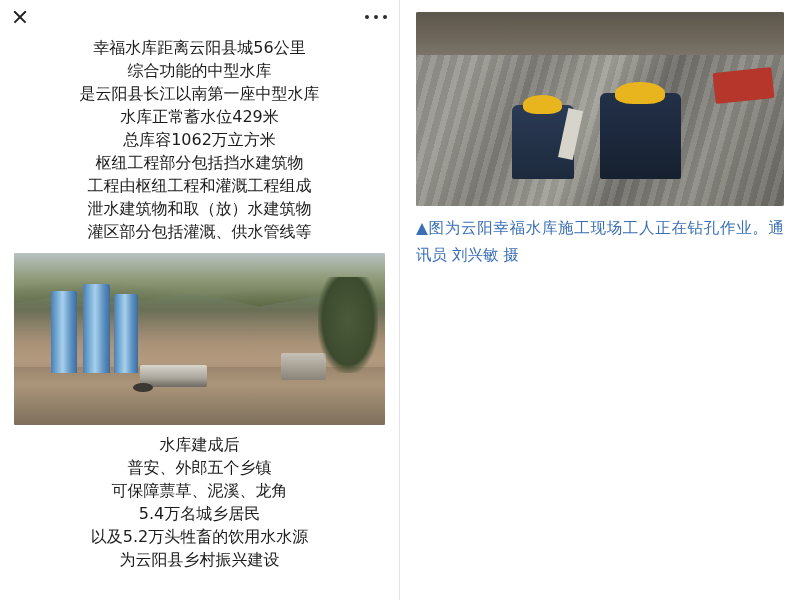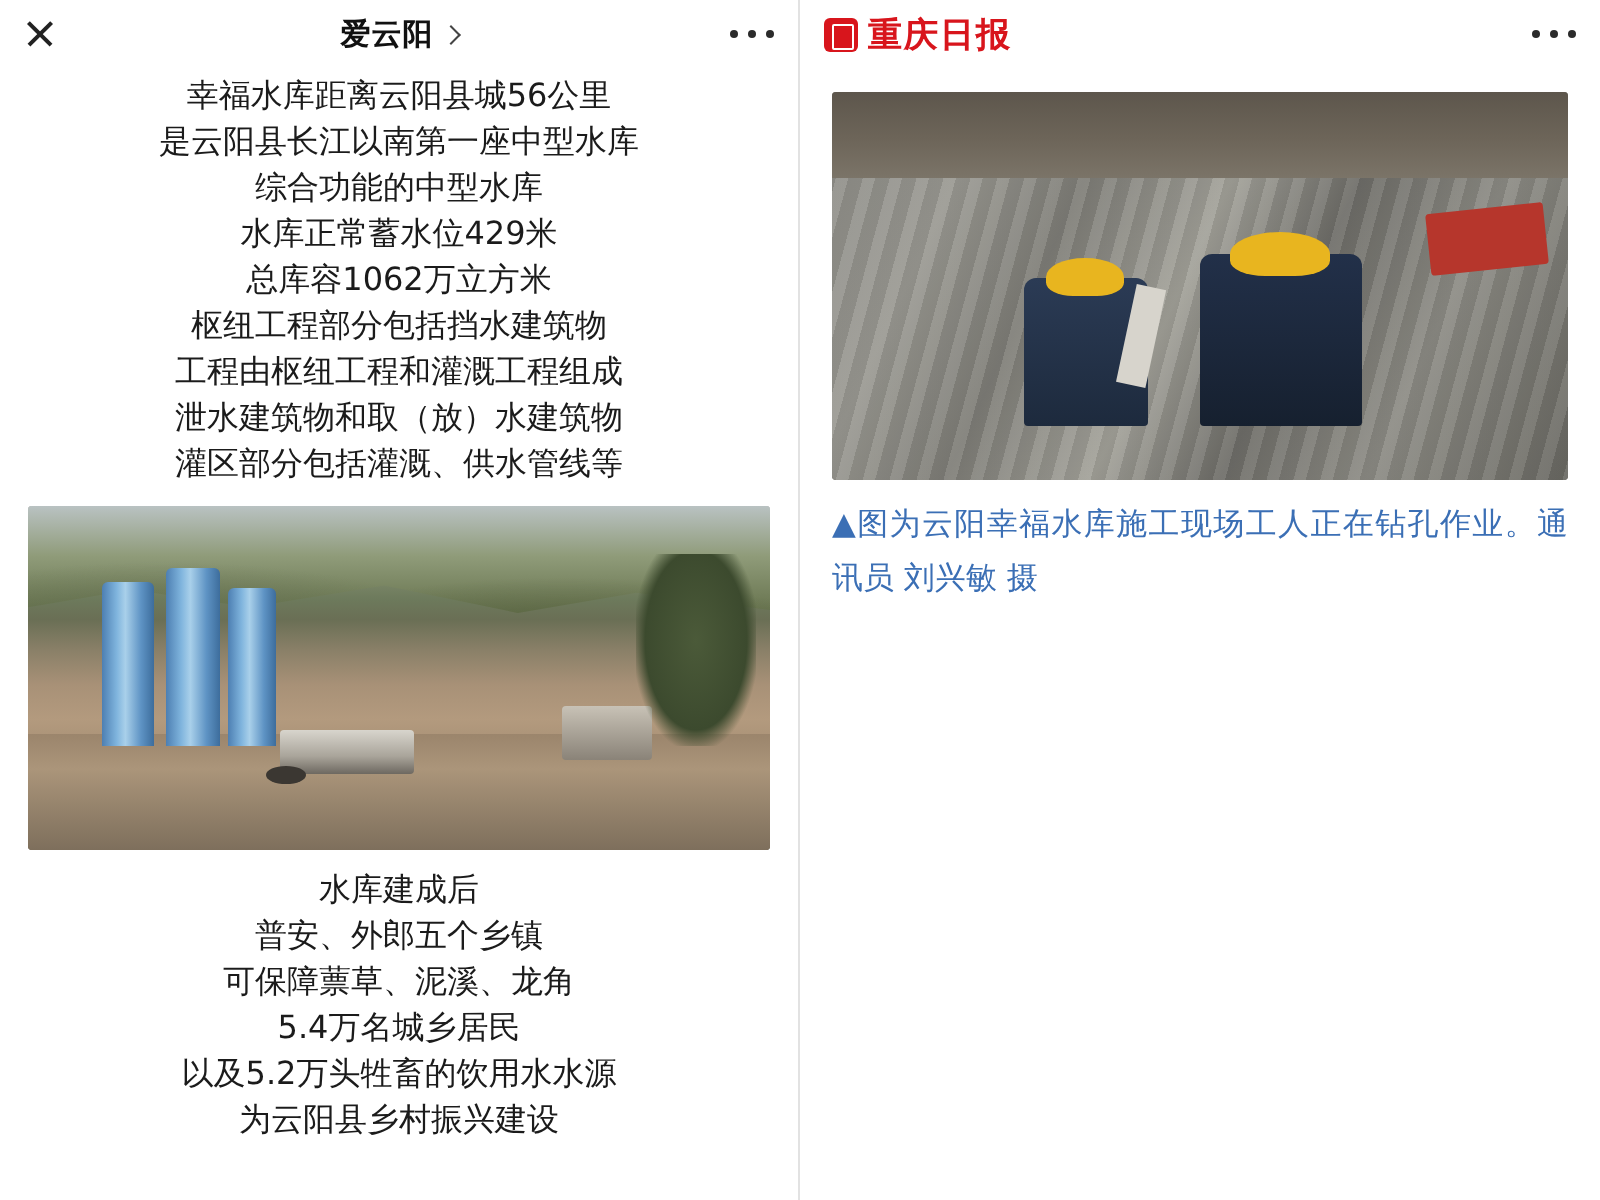--- a/index.html
+++ b/index.html
@@ -271,31 +271,27 @@
 
     <div class="topbar">
       <div class="topbar-left">
         <div class="close-icon"></div>
       </div>
       <div class="dots-icon">
         <span></span>
           <span></span>
           <span></span>
       </div>
-      <div class="title-center">
-        <span class="account-title">爱云阳</span>
-        <span class="chevron-right-icon"></span>
-      </div>
     </div>
 
     <div class="left-body">
 
       <div class="centered-line">幸福水库距离云阳县城56公里</div>
+      <div class="centered-line">综合功能的中型水库</div>
       <div class="centered-line">是云阳县长江以南第一座中型水库</div>
-      <div class="centered-line">综合功能的中型水库</div>
       <div class="centered-line">水库正常蓄水位429米</div>
       <div class="centered-line">总库容1062万立方米</div>
       <div class="centered-line">枢纽工程部分包括挡水建筑物</div>
       <div class="centered-line">工程由枢纽工程和灌溉工程组成</div>
       <div class="centered-line">泄水建筑物和取（放）水建筑物</div>
       <div class="centered-line">灌区部分包括灌溉、供水管线等</div>
 
       <div class="photo-frame">
         <div class="ph-sky"></div>
         <div class="ph-hill"></div>
@@ -313,31 +309,20 @@
       <div class="centered-line">可保障蔈草、泥溪、龙角</div>
       <div class="centered-line">5.4万名城乡居民</div>
       <div class="centered-line">以及5.2万头牲畜的饮用水水源</div>
       <div class="centered-line">为云阳县乡村振兴建设</div>
 
     </div>
   </div>
 
   <div class="pane pane-right">
 
-    <div class="brand-bar">
-      <div class="brand-logo">
-        <span class="brand-mark"></span>
-        <span>重庆日报</span>
-      </div>
-      <div class="dots-icon">
-        <span></span>
-          <span></span>
-          <span></span>
-      </div>
-    </div>
 
     <div class="right-body">
 
       <div class="photo-frame right-photo">
         <div class="rp-rock"></div>
         <div class="rp-strata"></div>
         <div class="rp-topband"></div>
         <div class="rp-red"></div>
         <div class="rp-worker w1">
           <div class="rp-helmet"></div>

